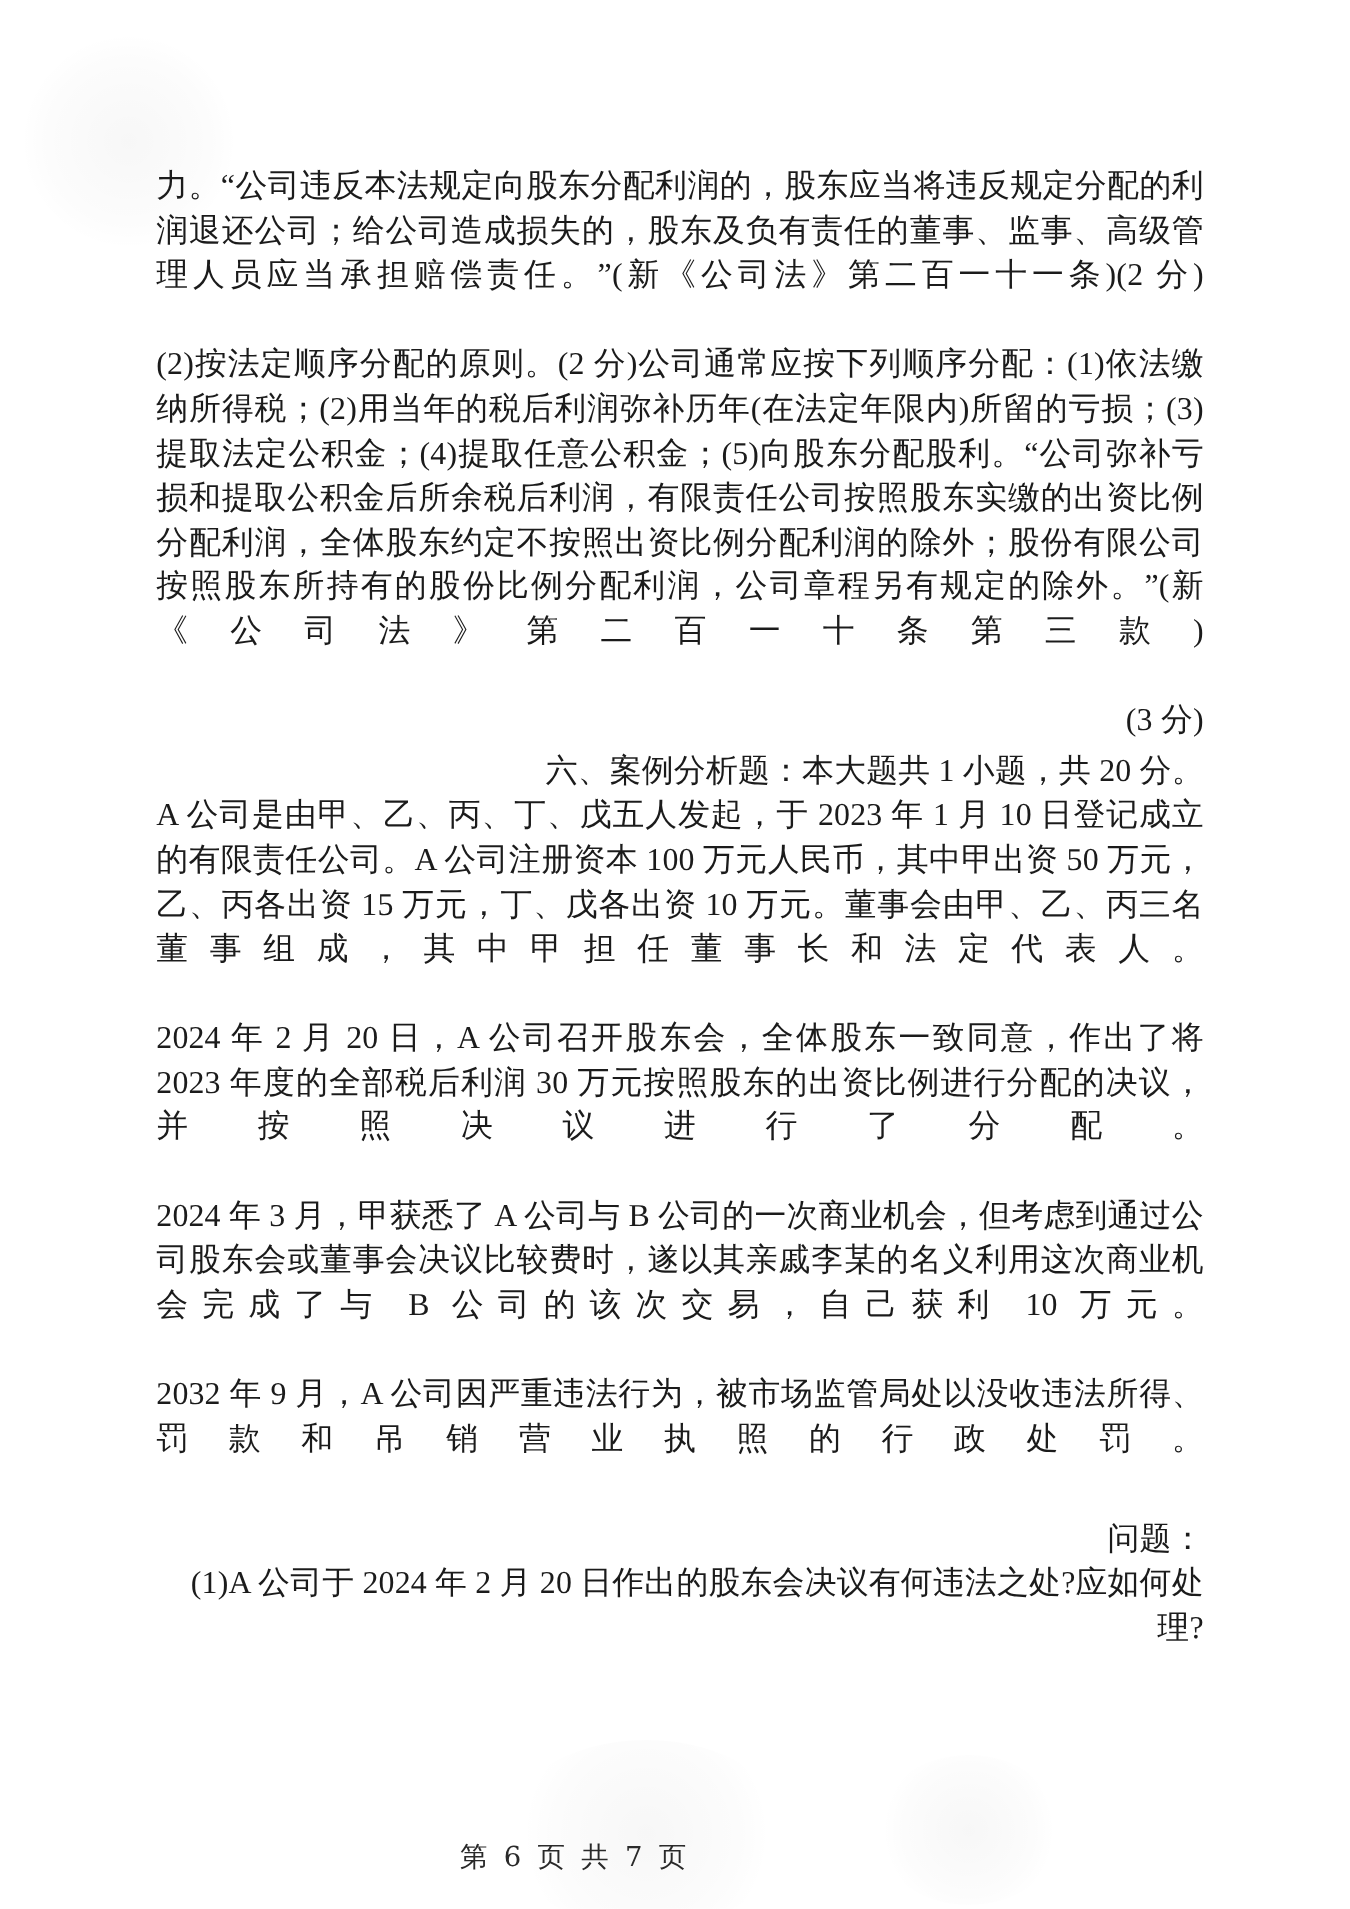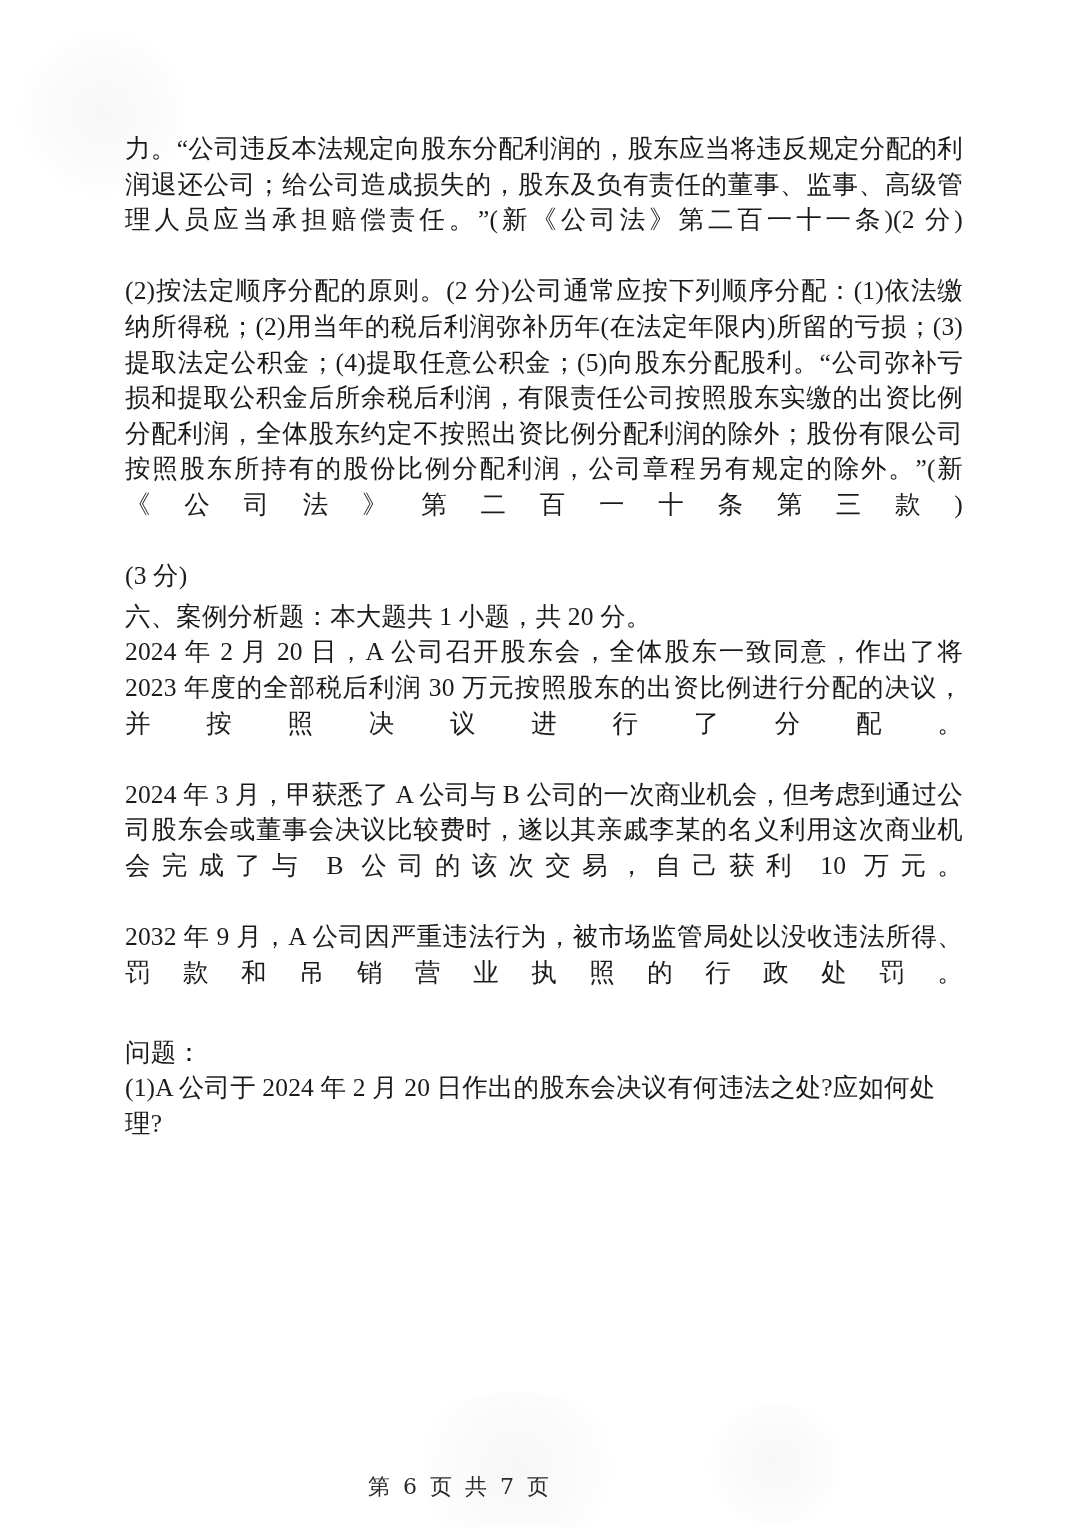--- a/index.html
+++ b/index.html
@@ -47,21 +47,21 @@
     margin: 0;
     font-size: 25.5px;
     line-height: 35.6px;
     color: #1b1b1b;
     text-align: justify;
     text-justify: inter-ideograph;
     letter-spacing: 0.15px;
     font-weight: 500;
     font-family: Liberation Serif, serif;
   }
-  .para.flush { text-align: left; }
+  .para.flush { text-align: right; }
 
   
   .para::after {
     content: "";
     display: inline-block;
     width: 100%;
   }
   .para.flush::after { display: none; }
 
   .spacer-sm { height: 5px; }
@@ -96,20 +96,21 @@
     <p class="para">(2)按法定顺序分配的原则。(2 分)公司通常应按下列顺序分配：(1)依法缴纳所得税；(2)用当年的税后利润弥补历年(在法定年限内)所留的亏损；(3)提取法定公积金；(4)提取任意公积金；(5)向股东分配股利。“公司弥补亏损和提取公积金后所余税后利润，有限责任公司按照股东实缴的出资比例分配利润，全体股东约定不按照出资比例分配利润的除外；股份有限公司按照股东所持有的股份比例分配利润，公司章程另有规定的除外。”(新《公司法》第二百一十条第三款)</p>
 
     <p class="para flush">(3 分)</p>
 
 
     <div class="spacer-sm"></div>
 
     <p class="para flush">六、案例分析题：本大题共 1 小题，共 20 分。</p>
 
 
+    <p class="para">A 公司是由甲、乙、丙、丁、戊五人发起，于 2023 年 1 月 10 日登记成立的有限责任公司。A 公司注册资本 100 万元人民币，其中甲出资 50 万元，乙、丙各出资 15 万元，丁、戊各出资 10 万元。董事会由甲、乙、丙三名董事组成，其中甲担任董事长和法定代表人。</p>
 
     <p class="para">2024 年 2 月 20 日，A 公司召开股东会，全体股东一致同意，作出了将 2023 年度的全部税后利润 30 万元按照股东的出资比例进行分配的决议，并按照决议进行了分配。</p>
 
     <p class="para">2024 年 3 月，甲获悉了 A 公司与 B 公司的一次商业机会，但考虑到通过公司股东会或董事会决议比较费时，遂以其亲戚李某的名义利用这次商业机会完成了与 B 公司的该次交易，自己获利 10 万元。</p>
 
     <p class="para">2032 年 9 月，A 公司因严重违法行为，被市场监管局处以没收违法所得、罚款和吊销营业执照的行政处罚。</p>
 
     <div class="spacer-md"></div>
 
     <p class="para flush">问题：</p>

